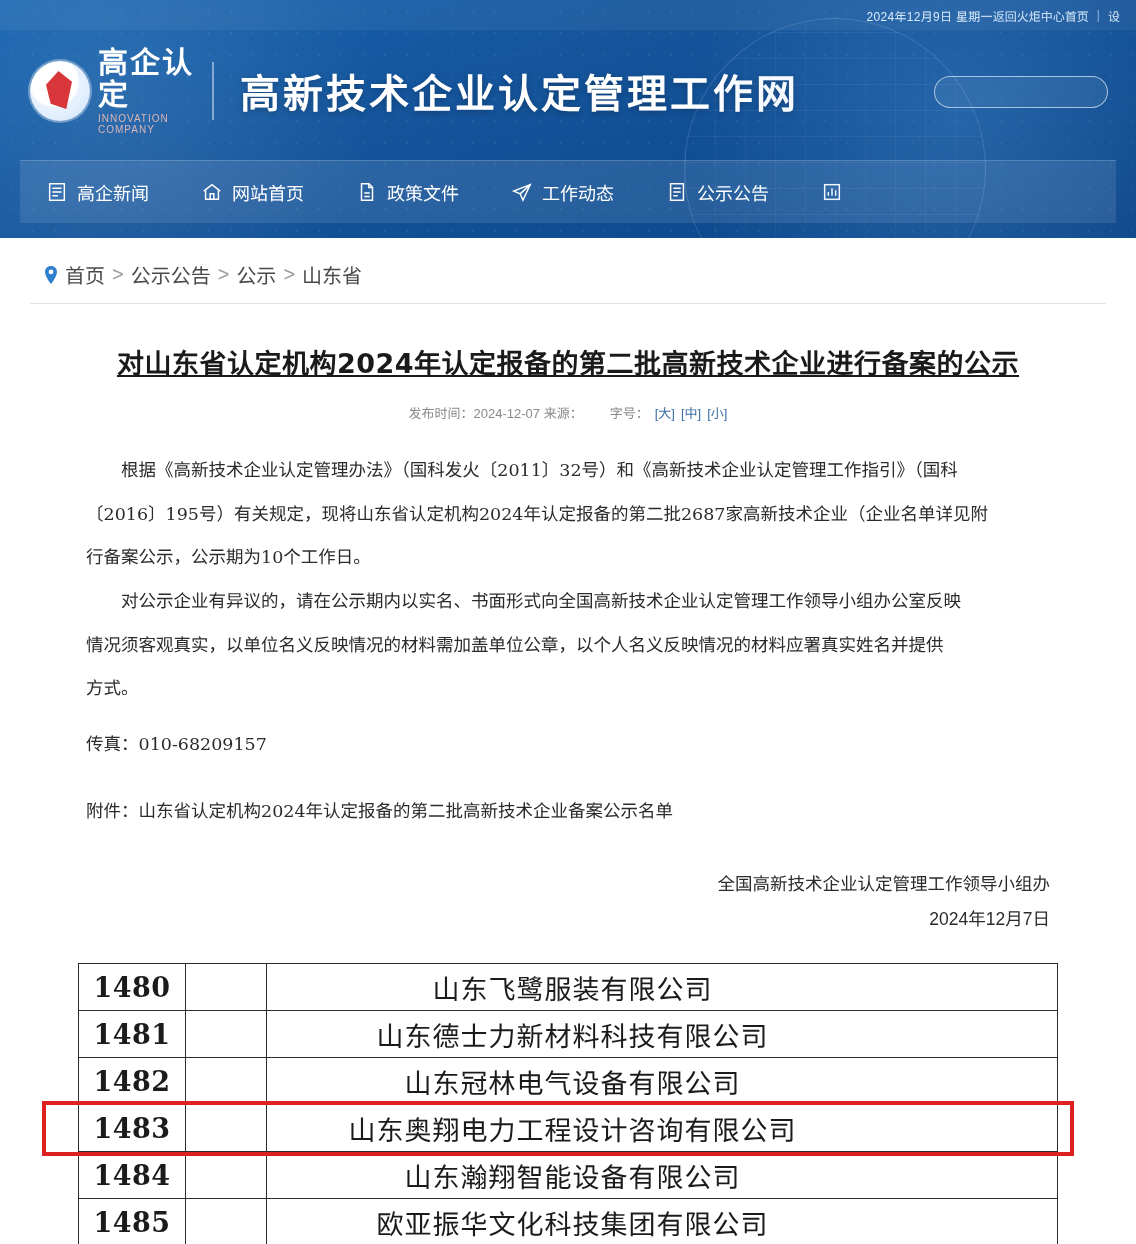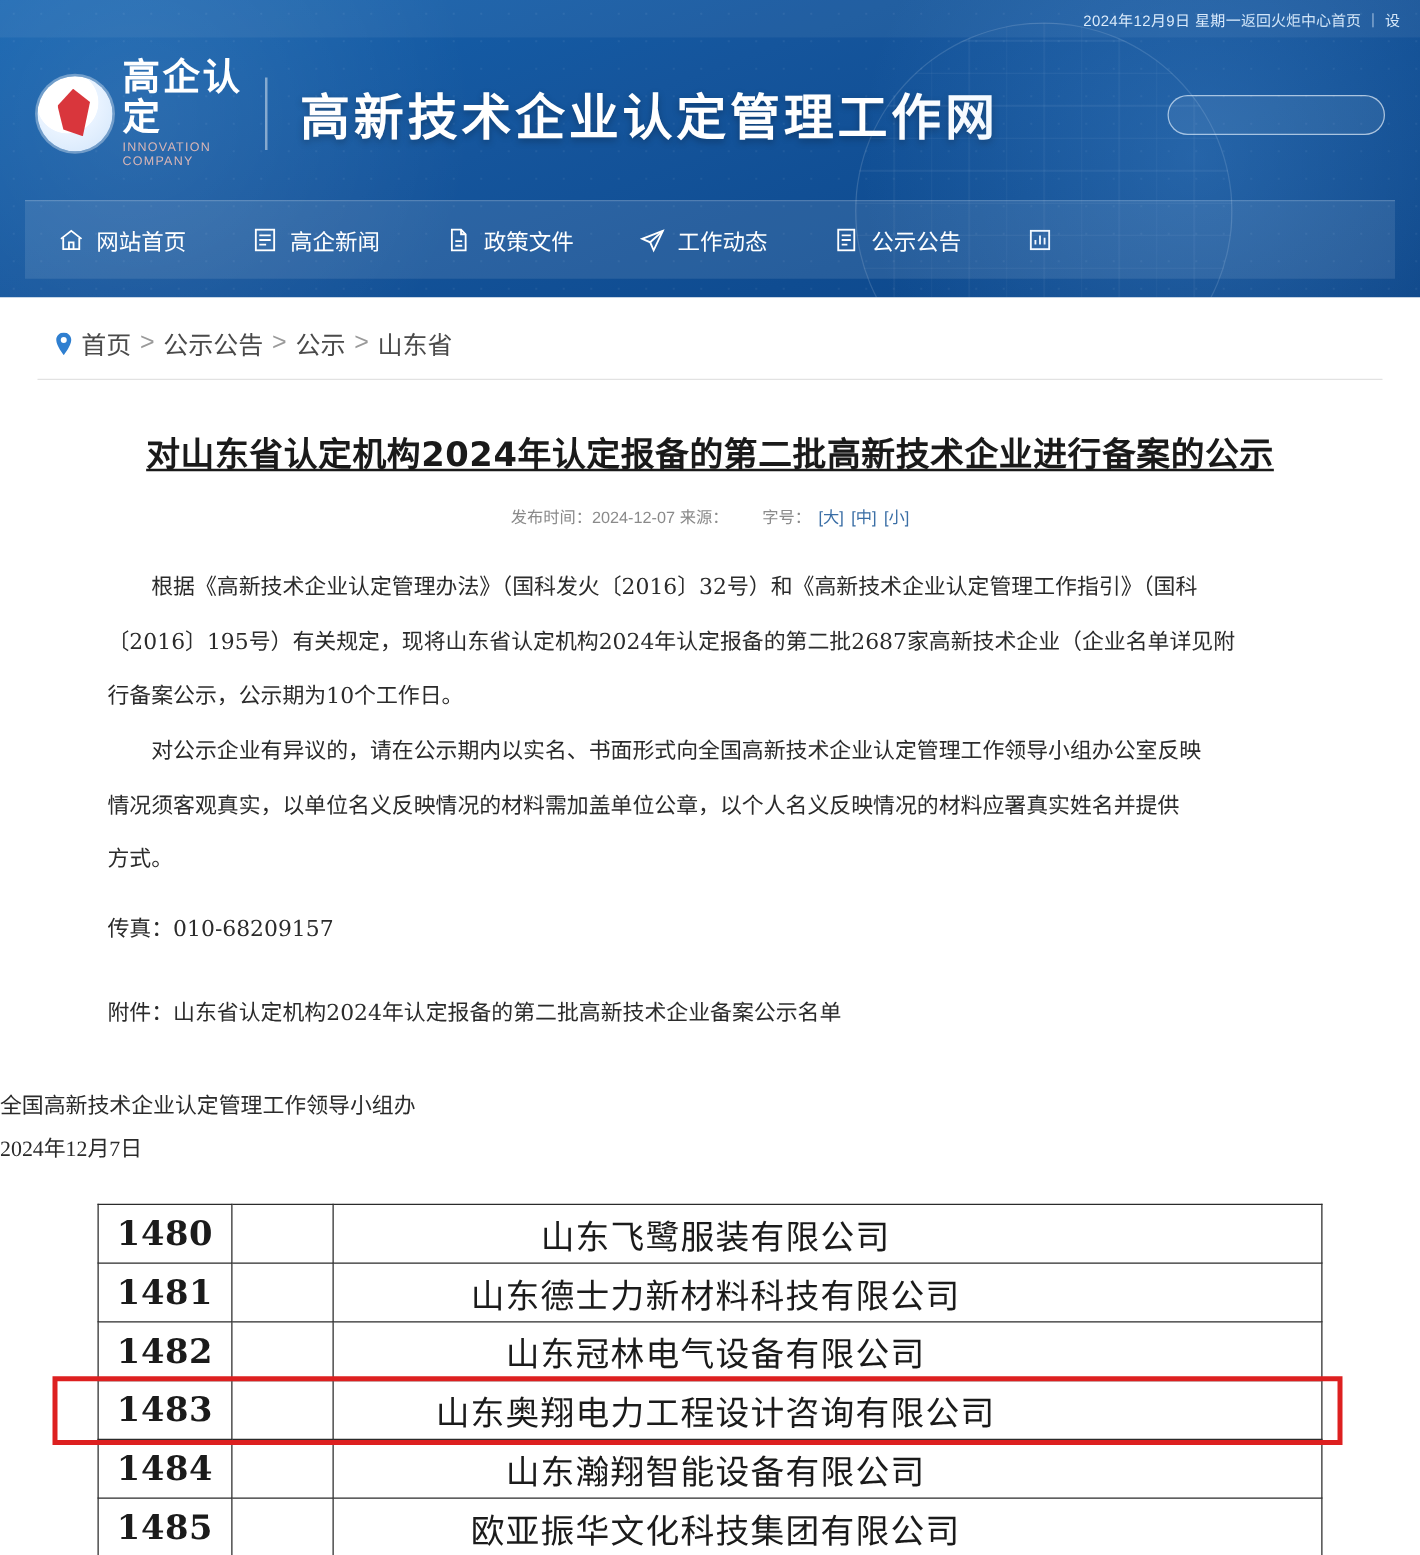--- a/index.html
+++ b/index.html
@@ -233,25 +233,25 @@
     color: #2b2b2b;
     font-family: "DejaVu Serif", serif;
     text-align: justify;
   }
   .body-text p { margin: 0 0 6px 0; text-indent: 2em; }
   .body-text p.noindent { text-indent: 0; }
   .body-text p.fax { margin-top: 18px; }
   .body-text p.attach { margin-top: 30px; }
   .sign {
     margin: 36px 86px 0 0;
-    text-align: left;
+    text-align: right;
     font-size: 17.5px;
     line-height: 2.0;
     color: #2b2b2b;
-    font-family: Liberation Serif, serif;
+    font-family: Liberation Sans, sans-serif;
   }
 
   
   .table-wrap {
     margin: 26px 78px 0 78px;
     position: relative;
     filter: saturate(.9);
   }
   table.list {
     width: 100%;
@@ -317,35 +317,35 @@
     </div>
     <div class="brand-divider"></div>
     <div class="site-title">高新技术企业认定管理工作网</div>
     <div class="search-pill" placeholder=""></div>
   </div>
 
   <div class="nav">
     <div class="nav-item">
       <span class="nav-ico">
         <svg width="22" height="22" viewBox="0 0 24 24" fill="none" stroke="#ffffff" stroke-width="1.6">
+          <rect x="4" y="3" width="16" height="18"></rect>
+            <path d="M7 8h10M7 12h10M7 16h6"></path>
+        </svg>
+      </span>
+      <span>高企新闻</span>
+    </div>
+    <div class="nav-item">
+      <span class="nav-ico">
+        <svg width="22" height="22" viewBox="0 0 24 24" fill="none" stroke="#ffffff" stroke-width="1.6">
           <path d="M3 11l9-7 9 7"></path>
             <path d="M5 10v10h14V10"></path>
             <path d="M10 20v-6h4v6"></path>
         </svg>
       </span>
       <span>网站首页</span>
-    </div>
-    <div class="nav-item">
-      <span class="nav-ico">
-        <svg width="22" height="22" viewBox="0 0 24 24" fill="none" stroke="#ffffff" stroke-width="1.6">
-          <rect x="4" y="3" width="16" height="18"></rect>
-            <path d="M7 8h10M7 12h10M7 16h6"></path>
-        </svg>
-      </span>
-      <span>高企新闻</span>
     </div>
     <div class="nav-item">
       <span class="nav-ico">
         <svg width="22" height="22" viewBox="0 0 24 24" fill="none" stroke="#ffffff" stroke-width="1.6">
           <path d="M6 3h8l4 4v14H6z"></path>
             <path d="M14 3v4h4"></path>
             <path d="M9 13h6M9 17h6"></path>
         </svg>
       </span>
       <span>政策文件</span>
@@ -407,21 +407,21 @@
     </span>
     <span class="fonts">
       <span>字号：</span>
       <span class="fsz">[大]</span>
       <span class="fsz">[中]</span>
       <span class="fsz">[小]</span>
     </span>
   </div>
 
   <div class="body-text">
-    <p>根据《高新技术企业认定管理办法》（国科发火〔2016〕32号）和《高新技术企业认定管理工作指引》（国科</p>
+    <p>根据《高新技术企业认定管理办法》（国科发火〔2011〕32号）和《高新技术企业认定管理工作指引》（国科</p>
     <p class="noindent">〔2016〕195号）有关规定，现将山东省认定机构2024年认定报备的第二批2687家高新技术企业（企业名单详见附</p>
     <p class="noindent">行备案公示，公示期为10个工作日。</p>
     <p>对公示企业有异议的，请在公示期内以实名、书面形式向全国高新技术企业认定管理工作领导小组办公室反映</p>
     <p class="noindent">情况须客观真实，以单位名义反映情况的材料需加盖单位公章，以个人名义反映情况的材料应署真实姓名并提供</p>
     <p class="noindent">方式。</p>
     <p class="noindent fax">传真：010-68209157</p>
     <p class="noindent attach">附件：山东省认定机构2024年认定报备的第二批高新技术企业备案公示名单</p>
   </div>
 
   <div class="sign">

